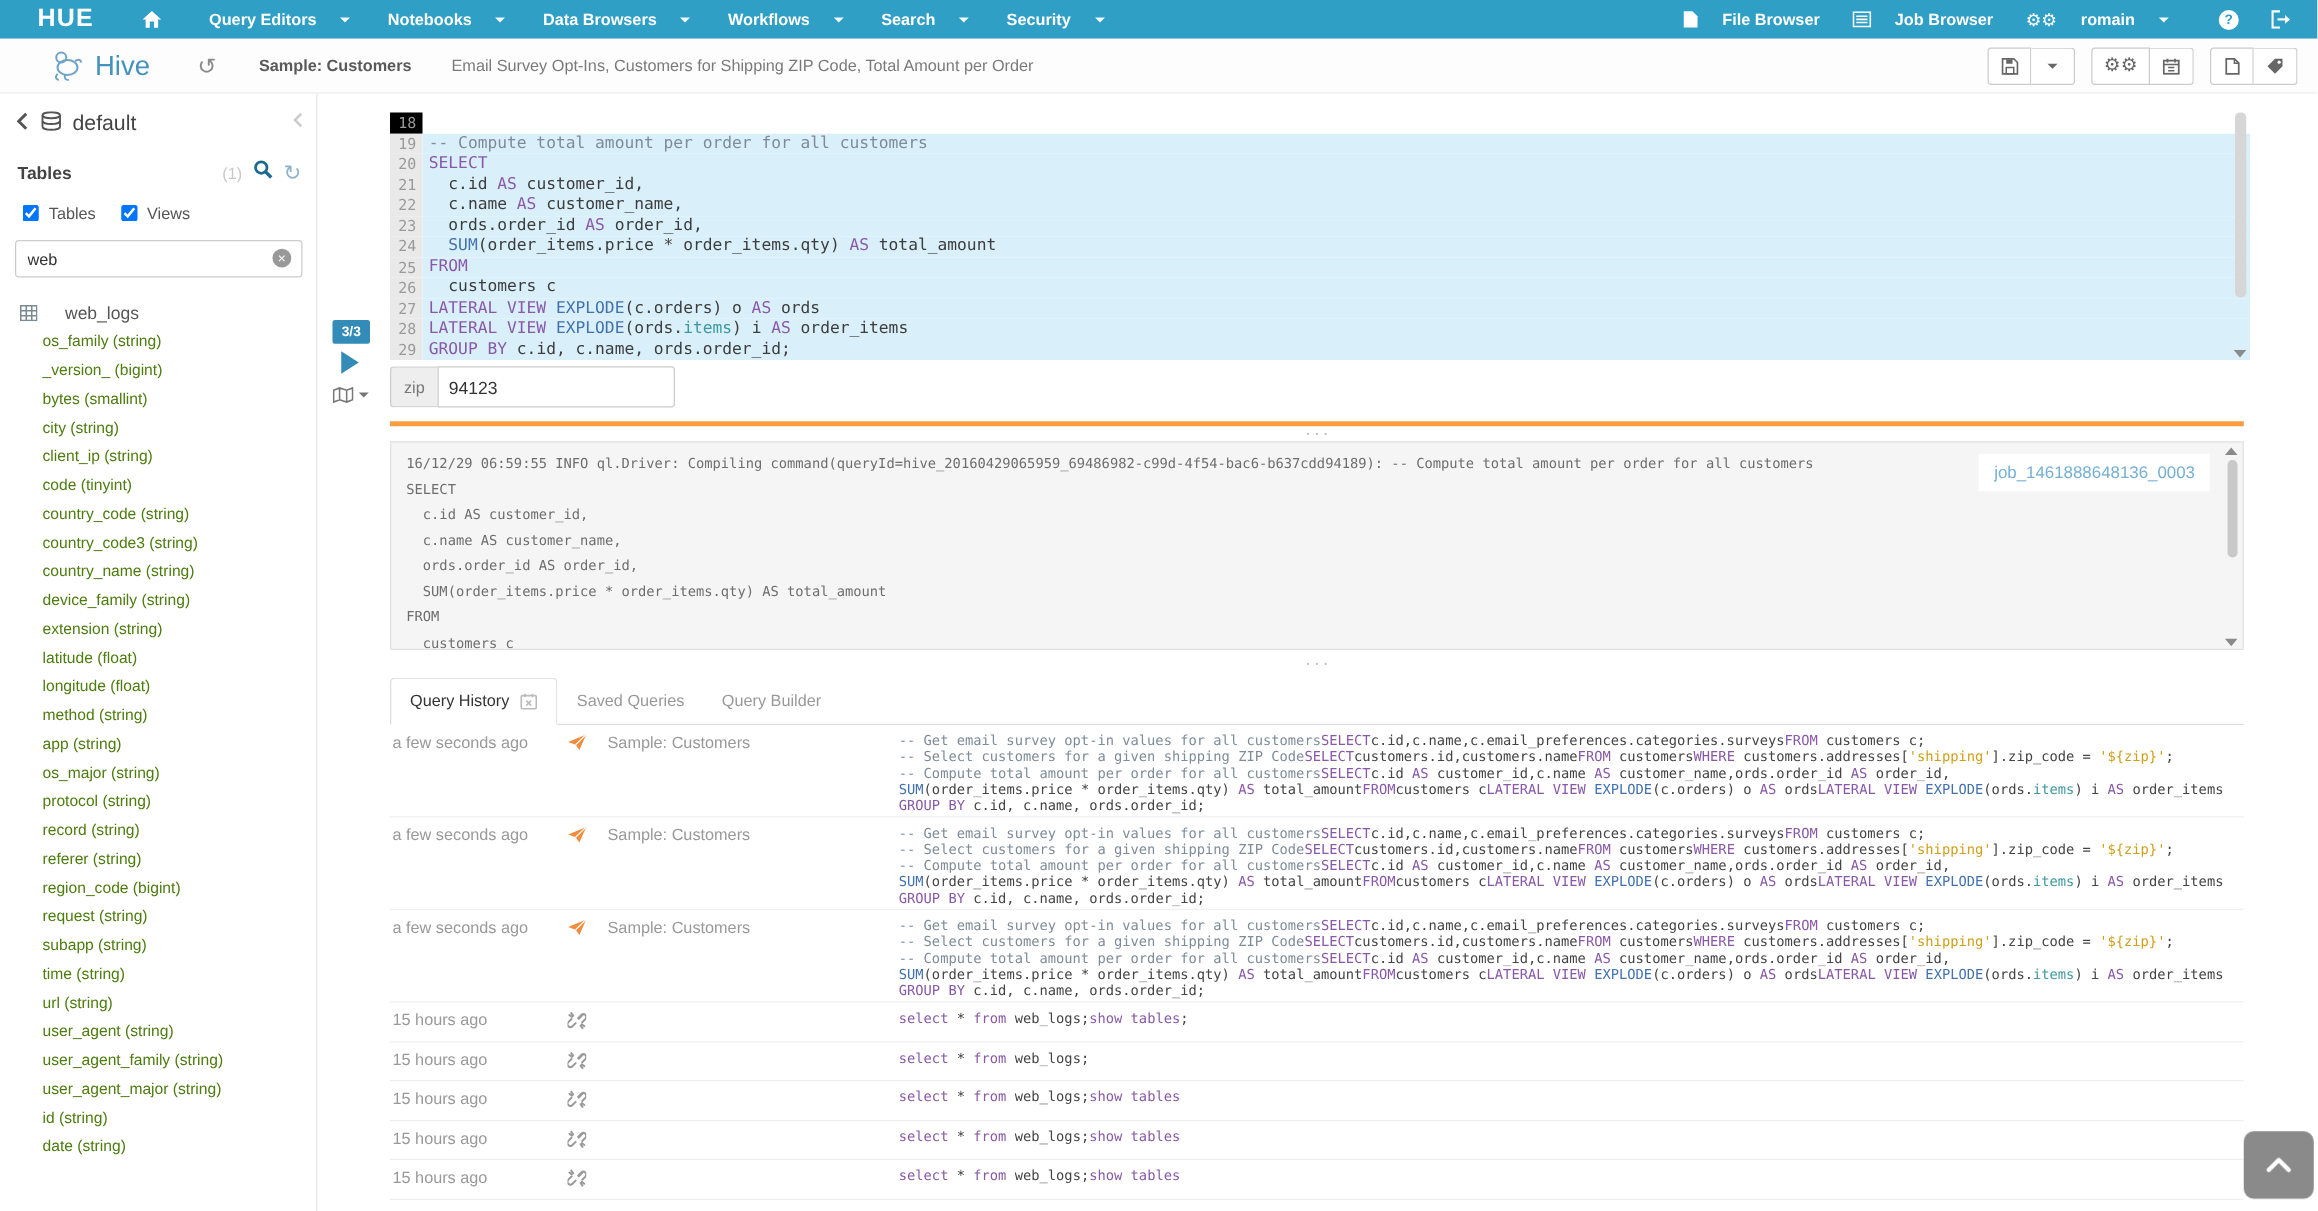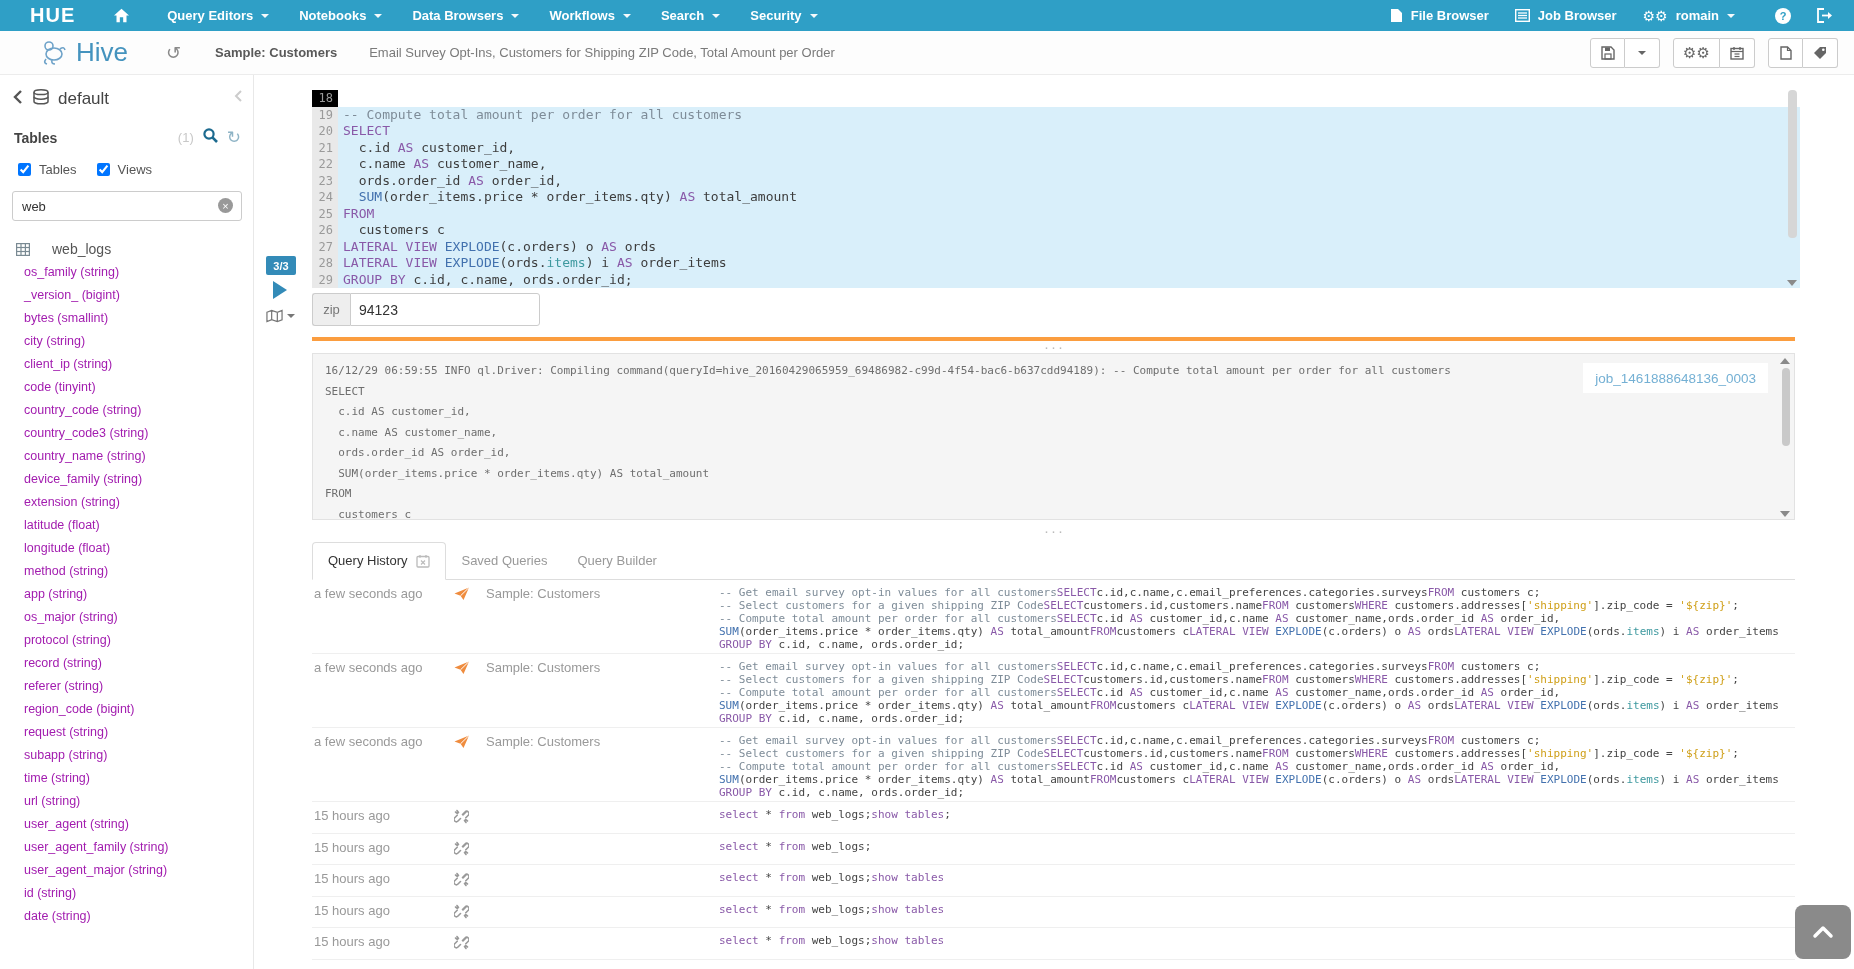--- a/index.html
+++ b/index.html
@@ -11,34 +11,34 @@
   }
 
   
   .topnav {
     position:absolute; top:0; left:0; right:0; height:31px;
     background:var(--topnav,#2f9fc6); display:flex; align-items:center; color:#fff;
   }
   .brand { font-size:20px; font-weight:bold; letter-spacing:1px; margin-left:30px; }
   .home-btn { margin-left:24px; padding:0 14px; display:flex; align-items:center; cursor:pointer; }
   .nav-menus { display:flex; align-items:center; margin-left:8px; }
-  .nav-item { font-size:13px; font-weight:bold; padding:0 15px; height:31px; display:flex; align-items:center; gap:8px; cursor:pointer; white-space:nowrap; }
+  .nav-item { font-size:13px; font-weight:bold; padding:0 15px; height:31px; display:flex; align-items:center; gap:19px; cursor:pointer; white-space:nowrap; }
   .caret { width:0; height:0; border-left:4px solid transparent; border-right:4px solid transparent; border-top:4px solid #fff; opacity:.95; }
   .nav-right { margin-left:auto; display:flex; align-items:center; }
   .nav-right .nav-item { padding:0 13px; }
   .help-glyph { width:16px; height:16px; border-radius:50%; background:#fff; color:var(--topnav,#2f9fc6); font-size:11px; font-weight:bold; display:flex; align-items:center; justify-content:center; }
   .gear-glyph { font-size:14px; line-height:1; }
 
   
   .toolbar {
     position:absolute; top:31px; left:0; right:0; height:44px; background:#fdfdfd;
     border-bottom:1px solid #ececec; display:flex; align-items:center;
   }
   .hive-brand { display:flex; align-items:center; gap:8px; margin-left:38px; cursor:pointer; }
-  .hive-name { font-size:26px; color:#4493be; }
+  .hive-name { font-size:22px; color:#4493be; }
   .history-icon { margin-left:38px; color:#8a8a8a; font-size:18px; line-height:1; cursor:pointer; }
   .doc-name { margin-left:34px; font-size:13px; font-weight:bold; color:#595959; }
   .doc-title { margin-left:32px; font-size:13px; color:#7a7a7a; }
   .tb-right { margin-left:auto; margin-right:16px; display:flex; align-items:center; gap:13px; }
   .btn-group { display:flex; }
   .tbtn {
     height:30px; min-width:35px; padding:0 9px; background:#fff; border:1px solid #ccc;
     display:flex; align-items:center; justify-content:center; color:#666; cursor:pointer;
   }
   .btn-group .tbtn + .tbtn { border-left:none; }
@@ -56,21 +56,21 @@
   .tables-label { font-size:14px; font-weight:bold; color:#444; }
   .tables-count { margin-left:auto; font-size:13px; color:#c8c8c8; }
   .tables-row .icon-btn { margin-left:8px; cursor:pointer; }
   .filters-row { display:flex; align-items:center; gap:6px; margin:12px 12px 0 14px; font-size:13px; color:#555; }
   .filters-row label { display:flex; align-items:center; gap:5px; margin-right:10px; cursor:pointer; }
   .search-wrap { position:relative; margin:12px 12px 0 12px; }
   .search-input { width:230px; height:30px; border:1px solid #ccc; border-radius:3px; padding:0 26px 0 9px; font-size:13px; color:#333; font-family:inherit; outline:none; }
   .clear-glyph { position:absolute; right:8px; top:7px; width:15px; height:15px; border-radius:50%; background:#999; color:#fff; font-size:11px; display:flex; align-items:center; justify-content:center; cursor:pointer; }
   .table-row { display:flex; align-items:center; gap:22px; margin:20px 12px 4px 16px; font-size:14px; color:#555; cursor:pointer; }
   .column-list { margin-top:4px; }
-  .col-item { padding:3px 8px 3px 24px; font-size:12.5px; color:#a21caf; line-height:17px; cursor:pointer; white-space:nowrap; }
+  .col-item { padding:3px 8px 3px 34px; font-size:12.5px; color:#4d7c0f; line-height:17px; cursor:pointer; white-space:nowrap; }
 
   
   .main { position:absolute; top:75px; left:255px; right:0; bottom:0; background:#fff; }
 
   
   .editor { position:absolute; top:15px; left:57px; right:54px; }
   .ed-line { display:flex; height:16.5px; }
   .gut { width:26px; background:#000000; color:#9a9a9a; font-family:"DejaVu Sans Mono",monospace; font-size:12px; line-height:16.5px; text-align:right; padding-right:5px; flex:none; }
   .ed-line.hl .gut { background:#e9e9e9; }
   .code { flex:1; font-family:"DejaVu Sans Mono","Liberation Mono",monospace; font-size:13px; line-height:16.5px; white-space:pre; padding-left:5px; color:#3d3d3d; overflow:hidden; }

